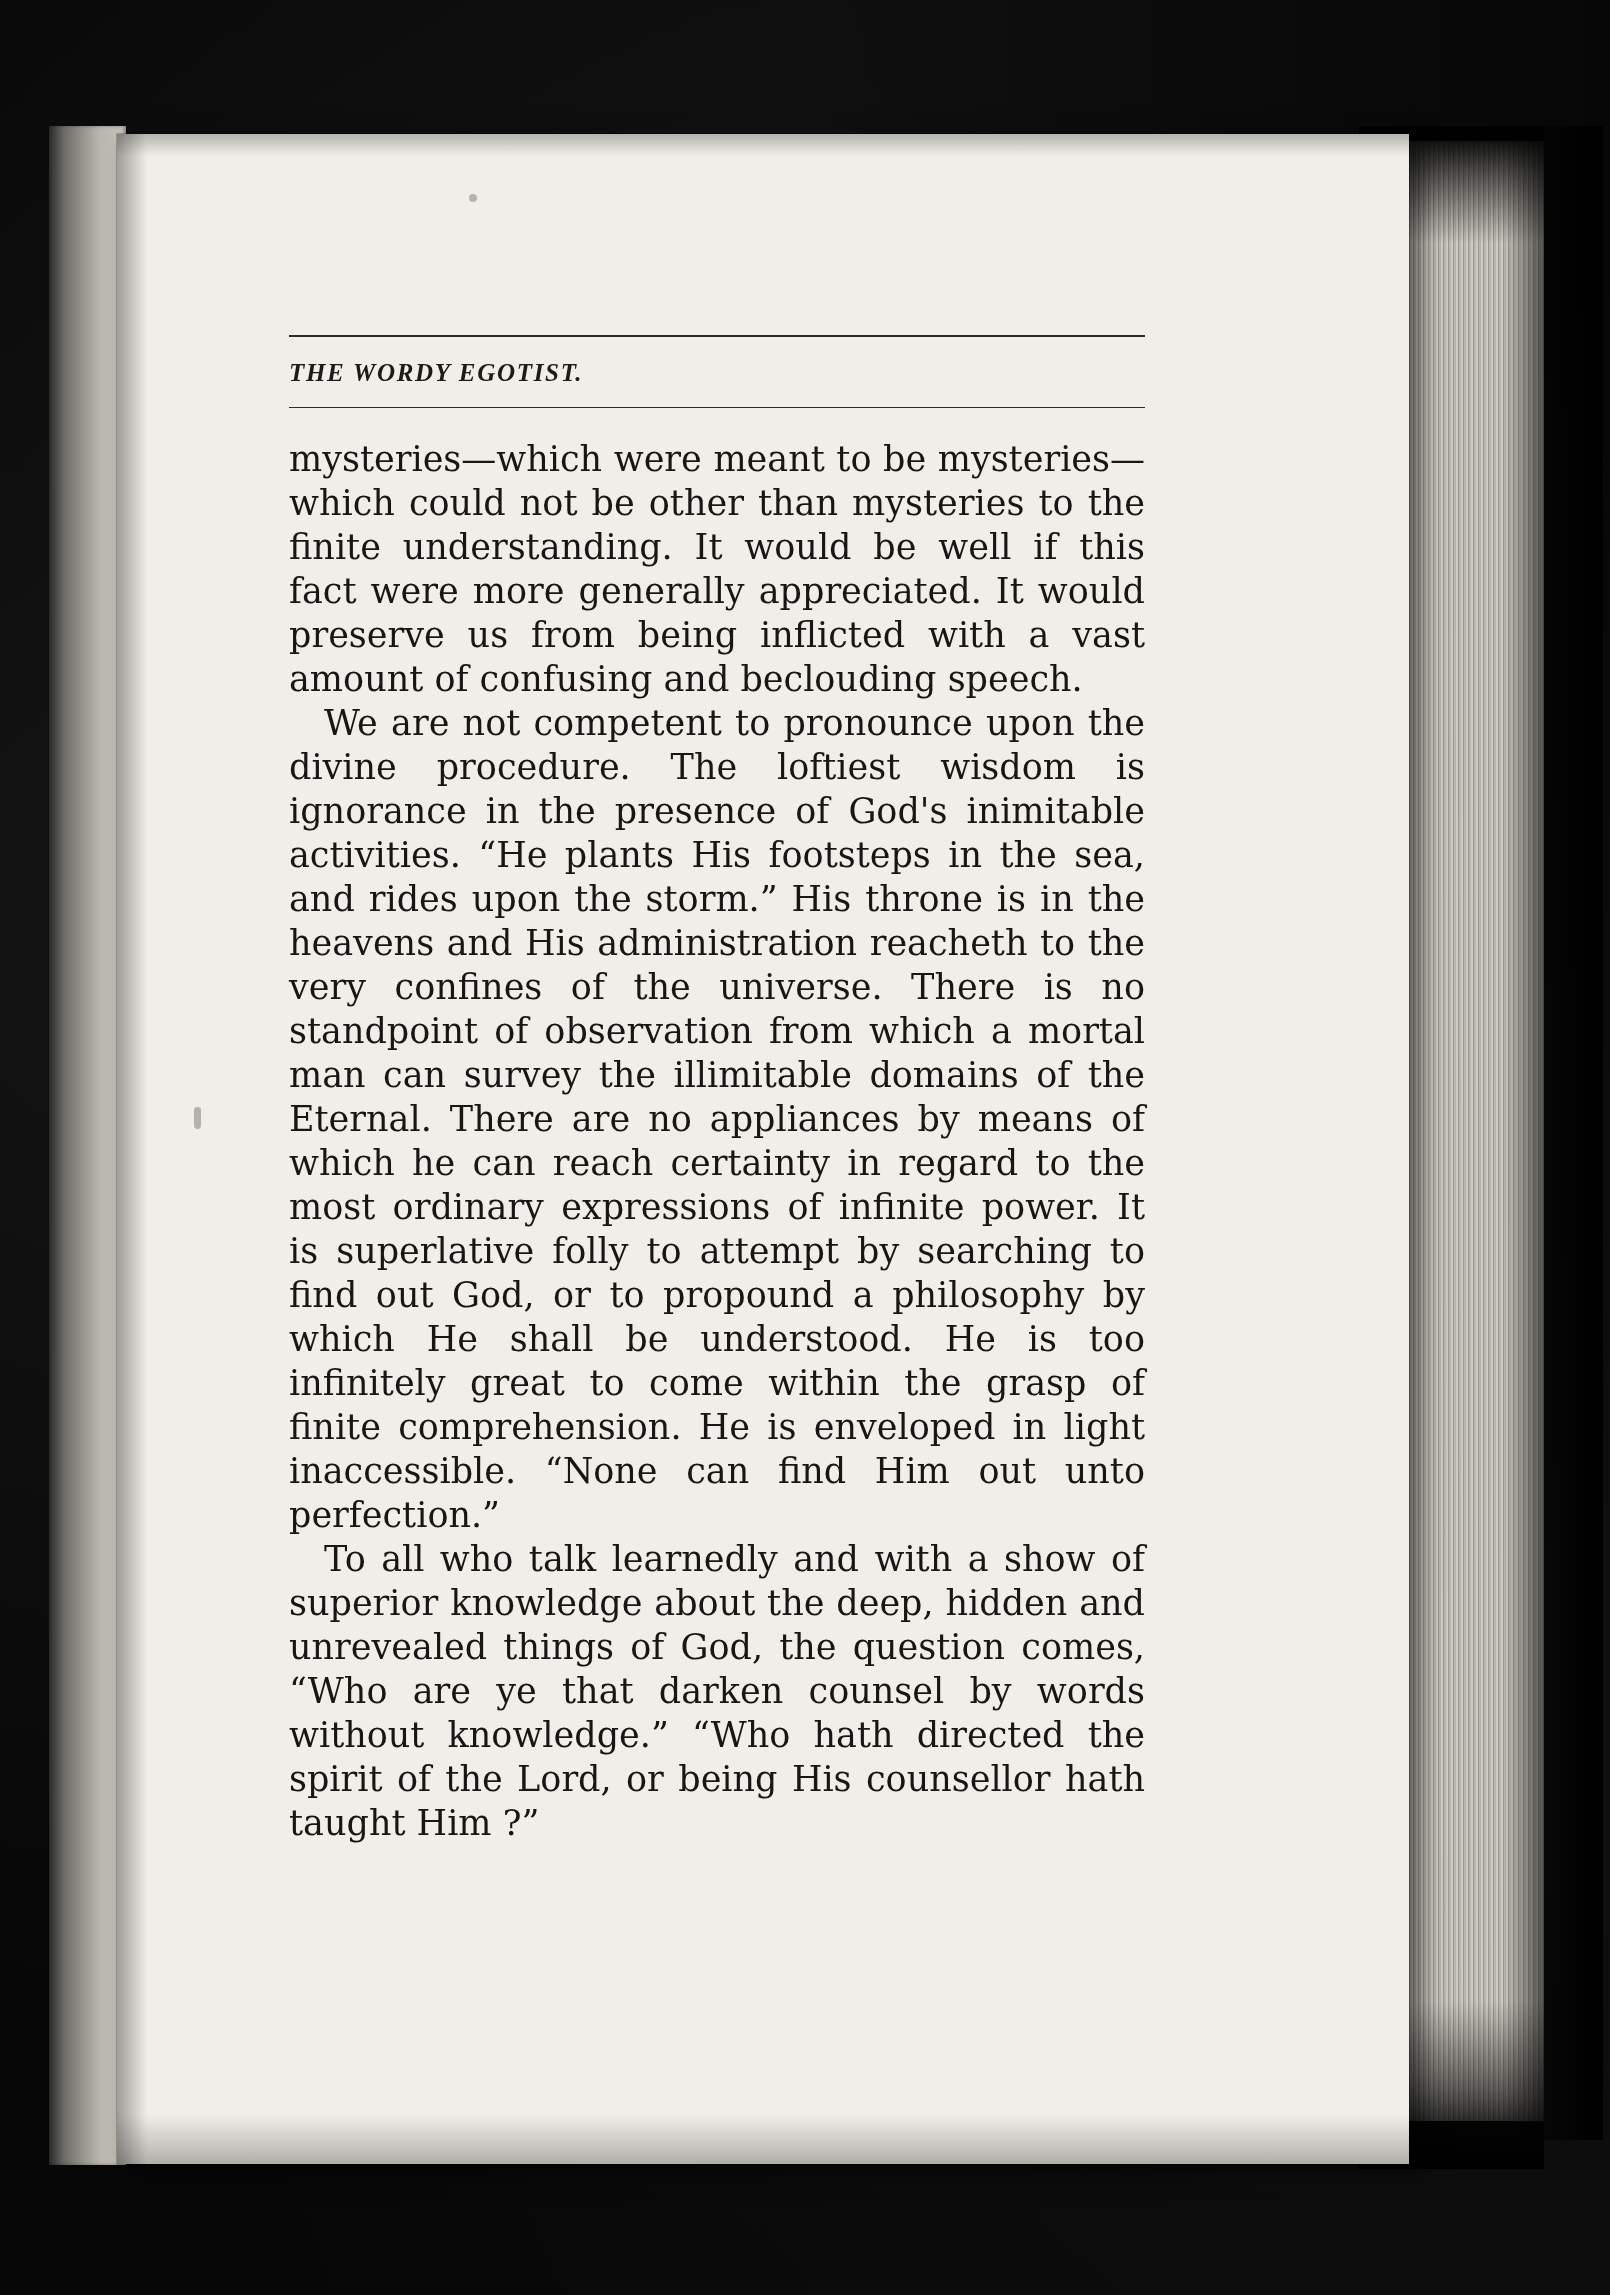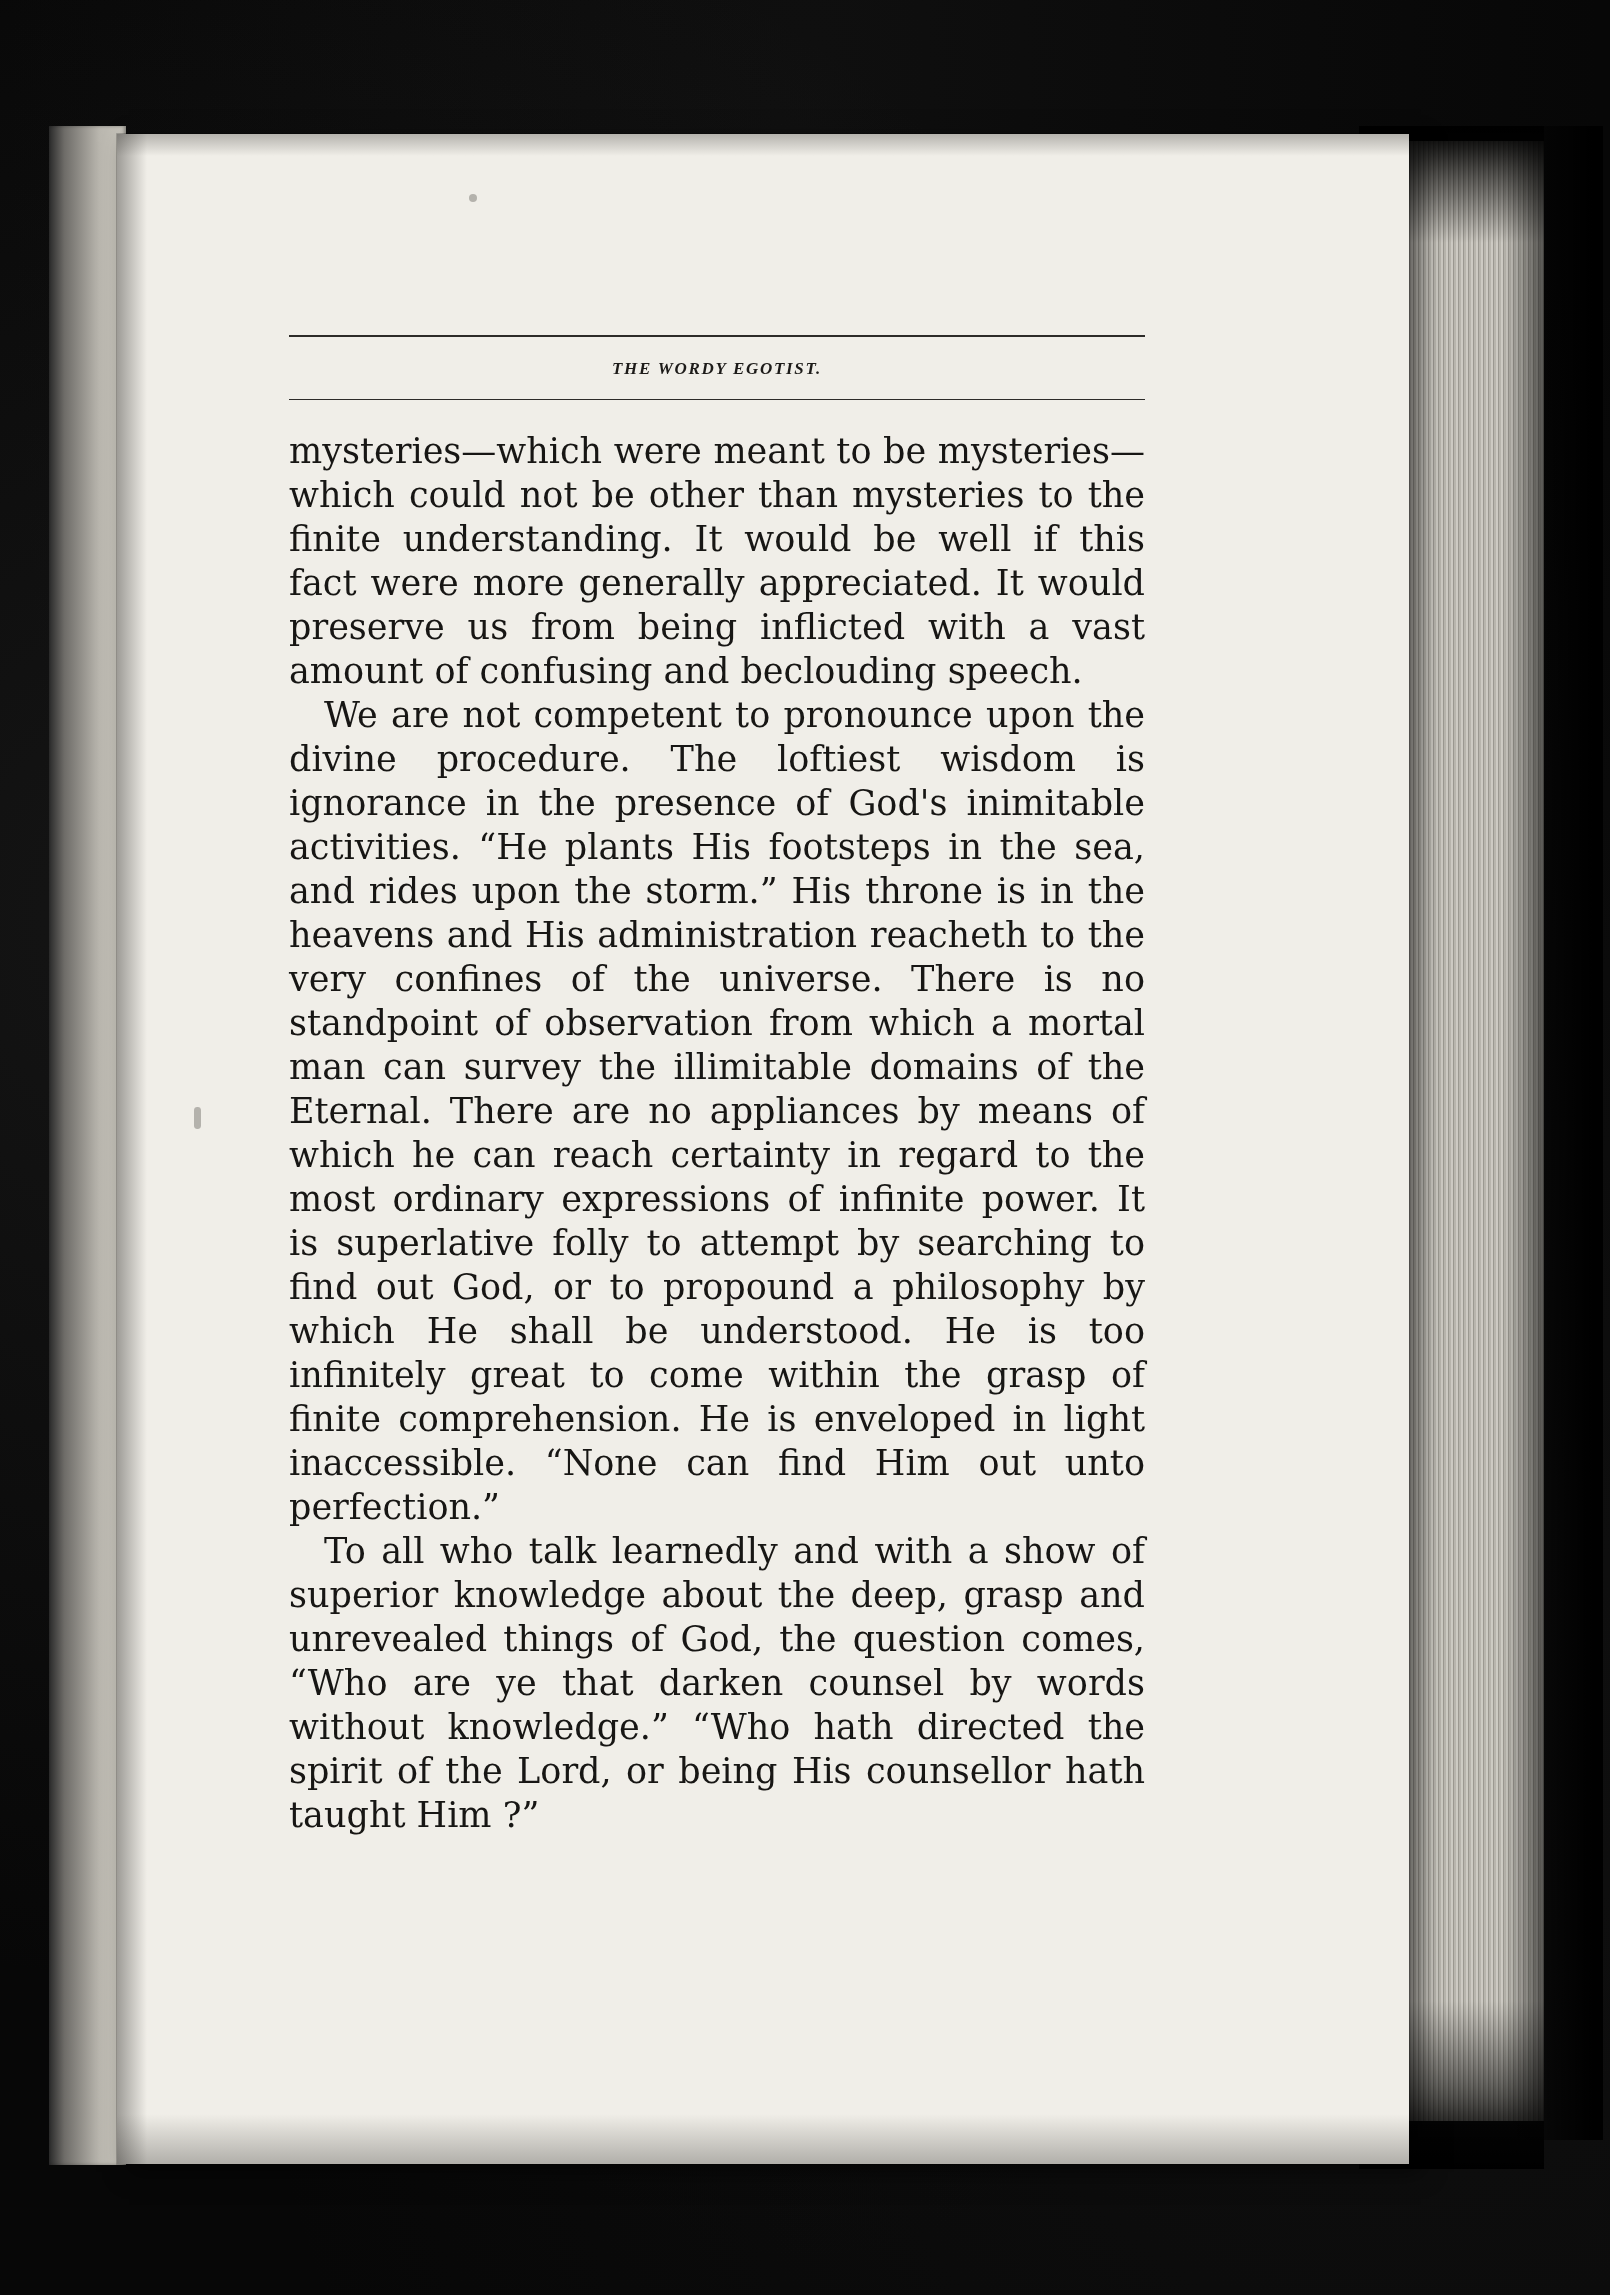--- a/index.html
+++ b/index.html
@@ -113,25 +113,25 @@
     top: 201px;
     width: 856px;
   }
 
   .rule {
     height: 1.7px;
     background: #2d2b28;
     width: 100%;
   }
   .running-head {
-    text-align: center;
+    text-align: left;
     font-style: italic;
     font-weight: 700;
     letter-spacing: 1.7px;
-    font-size: 17px;
+    font-size: 25px;
     color: #1d1b19;
     padding: 22px 0 20px 0;
     font-family: "Liberation Serif", serif;
   }
 
   .body-text {
     margin-top: 28.5px;
     color: #171614;
     font-size: 35px;
     line-height: 44px;
@@ -185,18 +185,18 @@
 
   <div class="text-block">
 
     <div class="rule"></div>
     <div class="running-head">THE  WORDY  EGOTIST.</div>
     <div class="rule"></div>
 
     <div class="body-text">
       <p class="first">mysteries—which were meant to be mysteries—which could not be other than mysteries to the finite understanding.   It would be well if this fact were more generally appreciated.    It would preserve us from being inflicted with a vast amount of confusing and beclouding speech.</p>
       <p>We are not competent to pronounce upon the divine procedure.   The loftiest wisdom is ignorance in the presence of God's inimitable activities. “He plants His footsteps in the sea, and rides upon the storm.”   His throne is in the heavens and His administration reacheth to the very confines of the universe.   There is no standpoint of observation from which a mortal man can survey  the illimitable domains of the Eternal.    There are no appliances by means of which he can reach certainty in regard to the most ordinary expressions of infinite power.   It is superlative folly to attempt by searching to find out God, or to propound a philosophy by which He shall be understood.   He is too infinitely great to come within the grasp of finite comprehension.   He is enveloped in light inaccessible.   “None can find Him out unto perfection.”</p>
-      <p>To all who talk learnedly and with a show of superior knowledge about the deep, grasp and unrevealed things of God, the question comes, “Who are ye that darken counsel by words without knowledge.”   “Who hath directed the spirit of the Lord, or being His counsellor hath taught Him ?”</p>
+      <p>To all who talk learnedly and with a show of superior knowledge about the deep, hidden and unrevealed things of God, the question comes, “Who are ye that darken counsel by words without knowledge.”   “Who hath directed the spirit of the Lord, or being His counsellor hath taught Him ?”</p>
     </div>
 
   </div>
 </div>
 
 
 </body></html>

